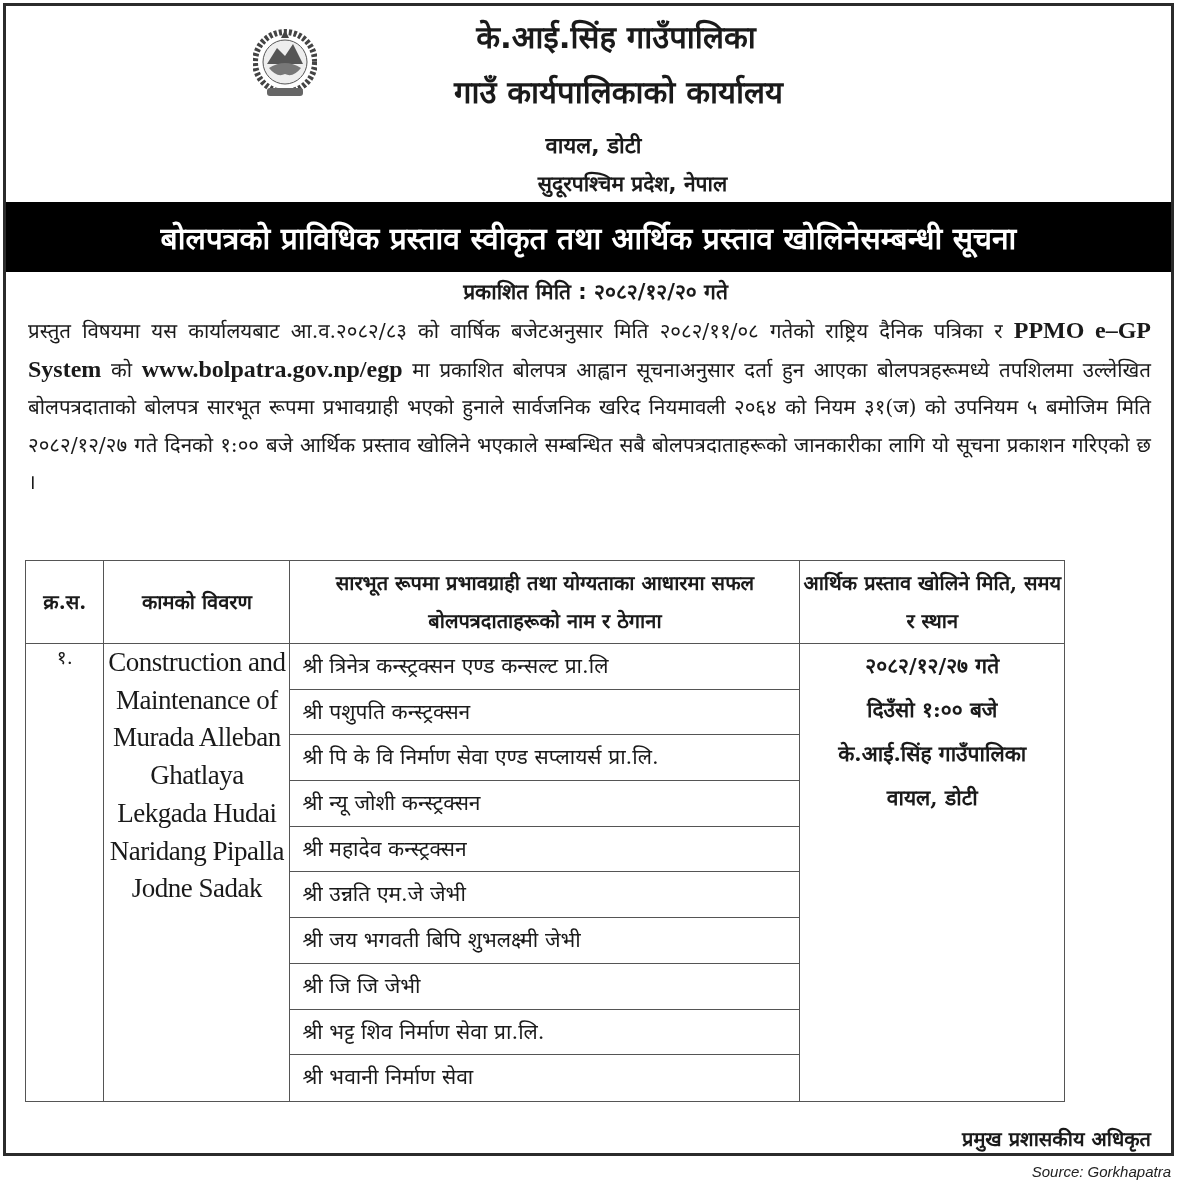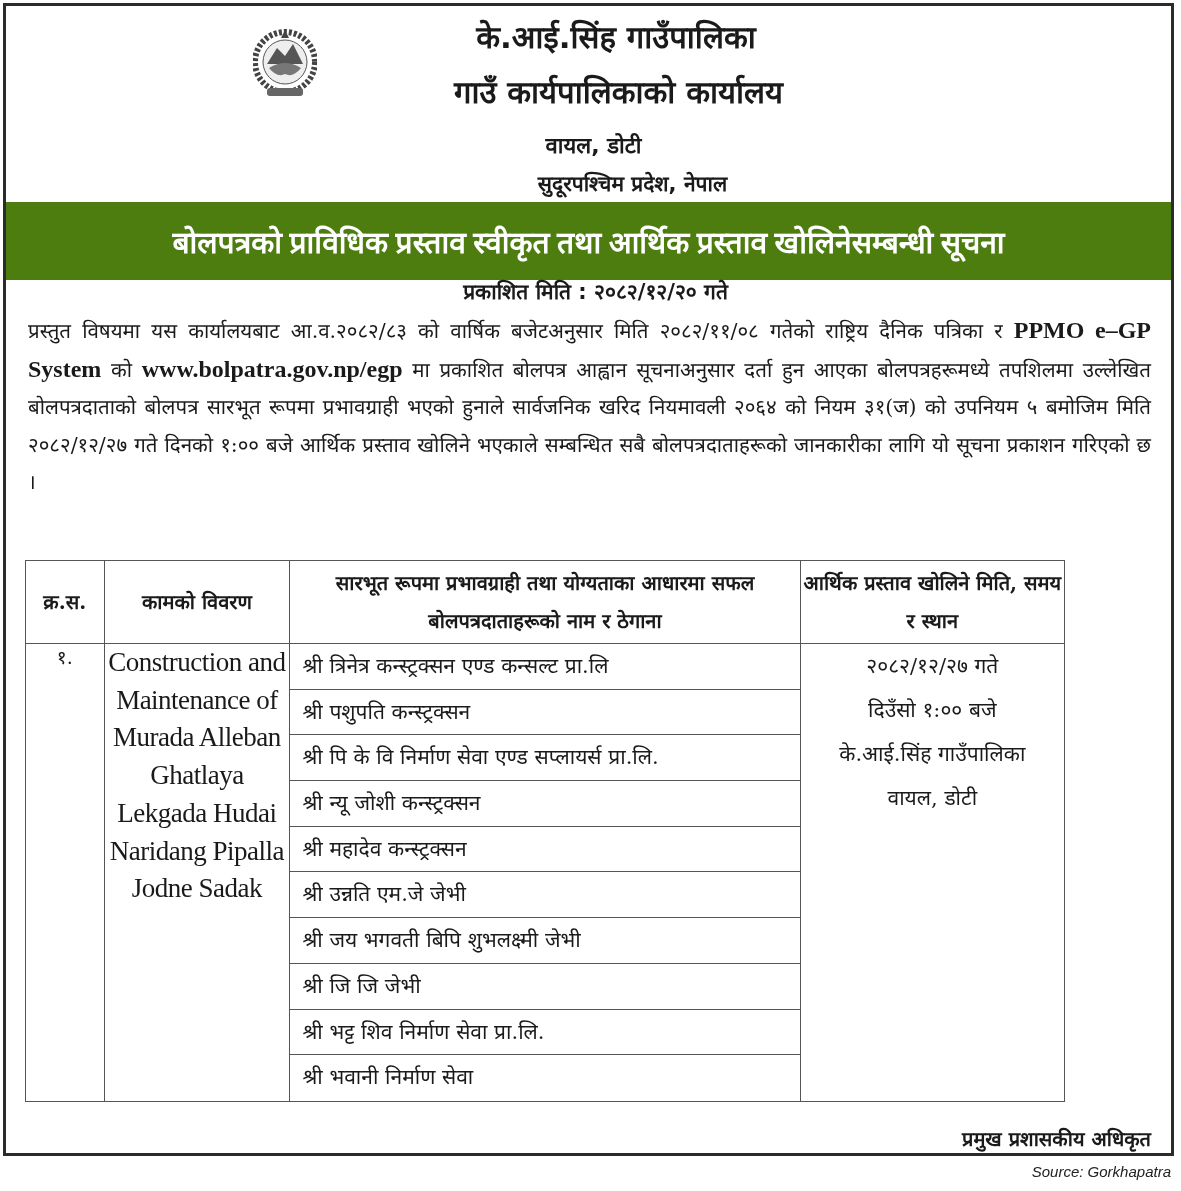--- a/index.html
+++ b/index.html
@@ -5,37 +5,37 @@
   html, body { margin: 0; padding: 0; background: #ffffff; }
   body { width: 1181px; height: 1191px; position: relative; overflow: hidden; font-family: "DejaVu Sans", sans-serif; color: #1a1a1a; }
   .frame { position: absolute; left: 3px; top: 3px; width: 1171px; height: 1153px; border: 3px solid #2b2b2b; box-sizing: border-box; background: #fff; }
   .header { position: relative; height: 196px; }
   .emblem { position: absolute; left: 247px; top: 18px; width: 64px; height: 92px; }
   .h-lines { position: absolute; left: 0; right: 0; top: 10px; text-align: center; }
   .h1 { font-size: 31px; font-weight: bold; line-height: 42px; margin: 0; padding-left: 55px; }
   .h2 { font-size: 31px; font-weight: bold; line-height: 44px; margin: 12px; padding-left: 60px; }
   .h3 { font-size: 22px; font-weight: bold; line-height: 40px; margin: 0; padding-left: 10px; }
   .h4 { font-size: 21px; font-weight: bold; line-height: 36px; margin: 0; padding-left: 88px; }
-  .title-bar { position: absolute; left: 0; right: 0; top: 196px; height: 78px; background: #4d7c0f; color: #fff; display: flex; align-items: center; justify-content: center; font-size: 30px; font-weight: bold; letter-spacing: 0px; font-family: Liberation Serif, serif; }
+  .title-bar { position: absolute; left: 0; right: 0; top: 196px; height: 70px; background: #000000; color: #fff; display: flex; align-items: center; justify-content: center; font-size: 30px; font-weight: bold; letter-spacing: 0px; }
   .pubdate { position: absolute; left: 0; right: 0; top: 268px; height: 36px; text-align: center; font-size: 21px; font-weight: bold; line-height: 36px; margin-left: 14px; }
   .body-text { position: absolute; left: 22px; right: 20px; top: 306px; font-family: "DejaVu Serif", serif; font-size: 20.5px; line-height: 37.5px; text-align: justify; text-align-last: left; }
   .body-text b { font-family: "Liberation Serif", serif; font-size: 24px; }
   table.bids { position: absolute; left: 22px; top: 560px; width: 1040px; border-collapse: collapse; font-family: "DejaVu Serif", serif; }
   table.bids th, table.bids td { border: 1.5px solid #555; padding: 0; vertical-align: top; }
   table.bids th { font-weight: bold; font-size: 20px; line-height: 38px; text-align: center; height: 82px; vertical-align: middle; }
   .col-sn { width: 83px; }
   .col-desc { width: 193px; }
   .col-bidders { width: 569px; }
   .col-open { width: 289px; }
   td.sn { text-align: center; font-size: 19px; padding-top: 10px; }
   td.desc { text-align: center; font-family: "Liberation Serif", serif; font-size: 27px; line-height: 37.7px; padding-top: 4px; letter-spacing: -0.5px; }
   td.bidders { padding: 0; }
   .bidder { height: 45.7px; line-height: 45px; font-size: 21px; padding-left: 12px; border-bottom: 1.5px solid #555; box-sizing: border-box; }
   .bidder:last-child { border-bottom: none; }
-  td.open { text-align: center; font-size: 21px; line-height: 44px; padding-top: 2px; }
+  td.open { text-align: center; font-size: 21px; line-height: 44px; padding-top: 2px; font-weight: bold; }
   .signature { position: absolute; right: 20px; top: 1116px; font-size: 20px; font-weight: bold; line-height: 34px; }
   .source { position: absolute; right: 10px; top: 1163px; font-family: "Liberation Sans", sans-serif; font-style: italic; font-size: 15px; color: #222; text-align: right; }
 </style>
 </head>
 <body>
 
 <div class="frame">
 
   <div class="header">
     <svg class="emblem" viewBox="0 0 64 92">

